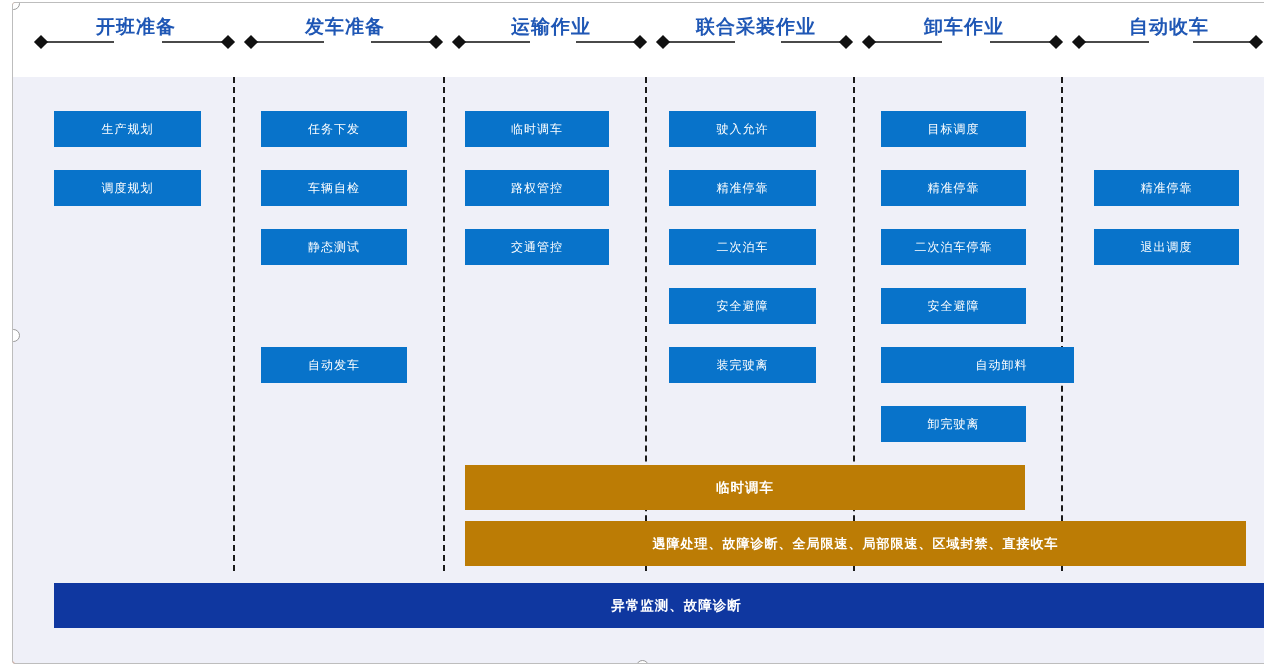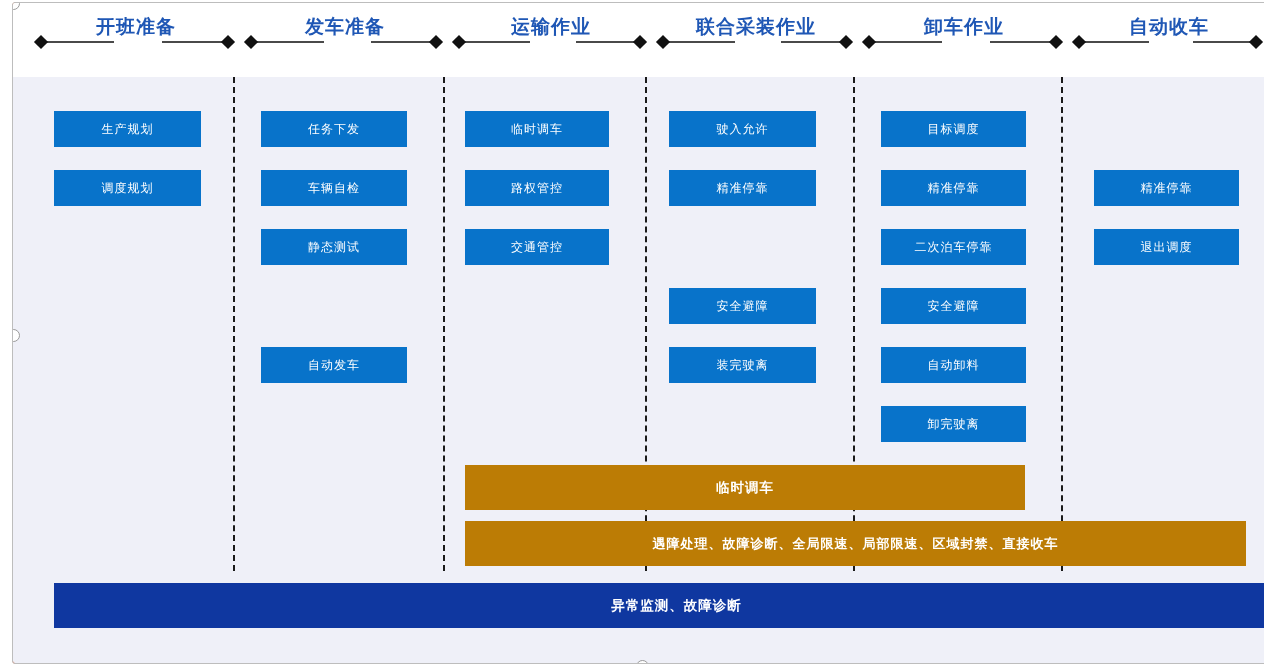--- a/index.html
+++ b/index.html
@@ -160,29 +160,30 @@
           <div class="pbox" style="left: 0px; width: 146px; top: 270px;">自动发车</div>
         </div>
         <div class="col" style="left: 452px; width: 144px; top: 74px; height: 494px;">
           <div class="pbox" style="left: 0px; width: 144px; top: 34px;">临时调车</div>
           <div class="pbox" style="left: 0px; width: 144px; top: 93px;">路权管控</div>
           <div class="pbox" style="left: 0px; width: 144px; top: 152px;">交通管控</div>
         </div>
         <div class="col" style="left: 656px; width: 147px; top: 74px; height: 494px;">
           <div class="pbox" style="left: 0px; width: 147px; top: 34px;">驶入允许</div>
           <div class="pbox" style="left: 0px; width: 147px; top: 93px;">精准停靠</div>
+          <div class="pbox" style="left: 0px; width: 147px; top: 152px;">二次泊车</div>
           <div class="pbox" style="left: 0px; width: 147px; top: 211px;">安全避障</div>
           <div class="pbox" style="left: 0px; width: 147px; top: 270px;">装完驶离</div>
         </div>
         <div class="col" style="left: 868px; width: 145px; top: 74px; height: 494px;">
           <div class="pbox" style="left: 0px; width: 145px; top: 34px;">目标调度</div>
           <div class="pbox" style="left: 0px; width: 145px; top: 93px;">精准停靠</div>
           <div class="pbox" style="left: 0px; width: 145px; top: 152px;">二次泊车停靠</div>
           <div class="pbox" style="left: 0px; width: 145px; top: 211px;">安全避障</div>
-          <div class="pbox" style="left: 0px; width: 145px; top: 270px;">自动卸料</div>
+          <div class="pbox" style="left: 0px; width: 145px; top: 270px; padding-left: 48px;">自动卸料</div>
           <div class="pbox" style="left: 0px; width: 145px; top: 329px;">卸完驶离</div>
         </div>
         <div class="col" style="left: 1081px; width: 145px; top: 74px; height: 494px;">
           <div class="pbox" style="left: 0px; width: 145px; top: 93px;">精准停靠</div>
           <div class="pbox" style="left: 0px; width: 145px; top: 152px;">退出调度</div>
         </div>
       </div>
 
     <div id="bars">
         <div class="wbar orange" style="left: 452px; width: 560px; top: 462px; height: 45px; font-size: 13.5px;">临时调车</div>

